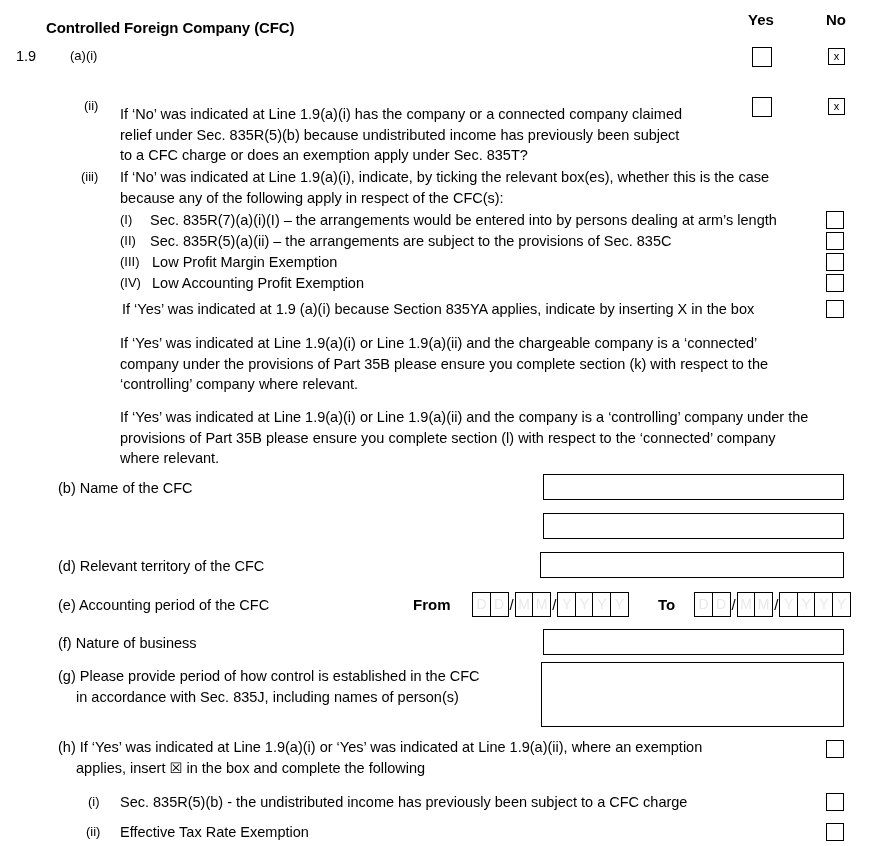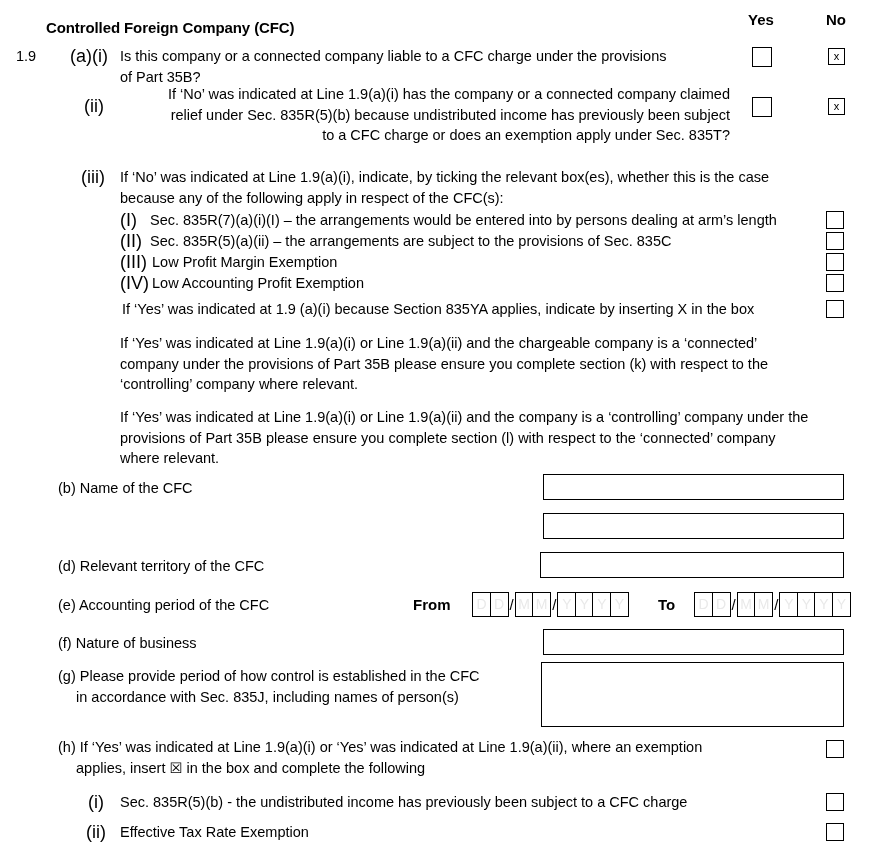--- a/index.html
+++ b/index.html
@@ -40,21 +40,21 @@
   .col-head.no  { left: 826px; text-align: right; }
 
   
   .qnum {
     position: absolute;
     left: 16px;
     font-size: 14.5px;
   }
   .qsub {
     position: absolute;
-    font-size: 18px;
+    font-size: 13px;
   }
   .qtext {
     position: absolute;
     font-size: 14.5px;
   }
   .qtext p { margin: 0; }
 
   
   .cbox {
     position: absolute;
@@ -125,29 +125,25 @@
 <body>
 
 <div class="page">
 
   <div class="form-title">Controlled Foreign Company (CFC)</div>
   <div class="col-head yes">Yes</div>
   <div class="col-head no">No</div>
 
   <div class="qnum" style="top:38px;">1.9</div>
   <div class="qsub" style="left:70px; top:38px;">(a)(i)</div>
-  <div class="qtext" style="left:120px; top:38px; width:600px;">
-    <p>Is this company or a connected company liable to a CFC charge under the provisions</p>
-    <p>of Part 35B?</p>
-  </div>
   <div class="cbox big" style="left:752px; top:39px;"></div>
   <div class="cbox small" style="left:828px; top:40px;">x</div>
 
   <div class="qsub" style="left:84px; top:88px;">(ii)</div>
-  <div class="qtext" style="left:120px; top:76px; width:610px;text-align:right;">
+  <div class="qtext" style="left:120px; top:96px; width:610px;">
     <p>If ‘No’ was indicated at Line 1.9(a)(i) has the company or a connected company claimed</p>
     <p>relief under Sec. 835R(5)(b) because undistributed income has previously been subject</p>
     <p>to a CFC charge or does an exemption apply under Sec. 835T?</p>
   </div>
   <div class="cbox big" style="left:752px; top:89px;"></div>
   <div class="cbox small" style="left:828px; top:90px;">x</div>
 
   <div class="qsub" style="left:81px; top:159px;">(iii)</div>
   <div class="qtext" style="left:120px; top:159px; width:720px;">
     <p>If ‘No’ was indicated at Line 1.9(a)(i), indicate, by ticking the relevant box(es), whether this is the case</p>

